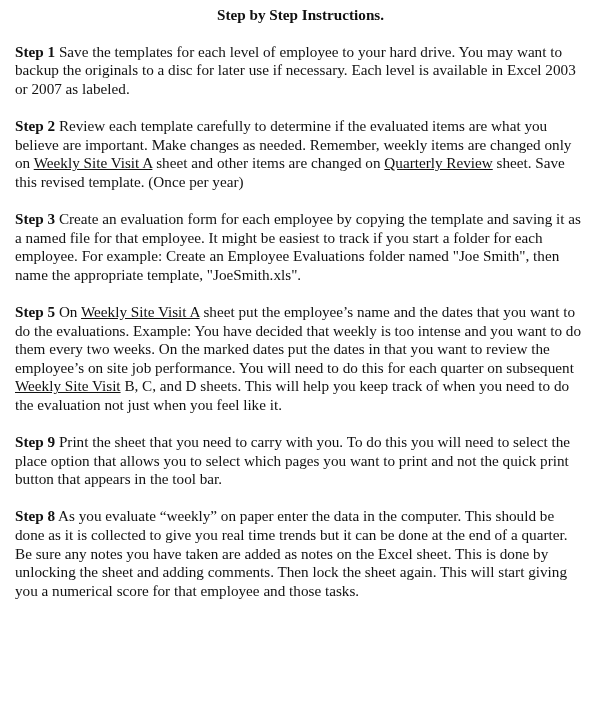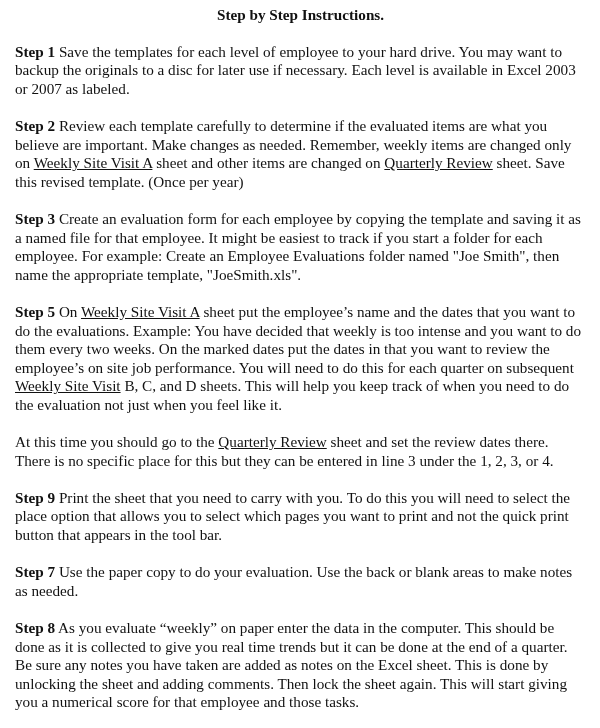--- a/index.html
+++ b/index.html
@@ -26,18 +26,16 @@
 </head>
 <body>
 
 <div class="doc">
   <div class="title">Step by Step Instructions.</div>
   <div id="paras">
       <div class="para"><span class="step-label">Step 1</span><span> Save the templates for each level of employee to your hard drive. You may want to backup the originals to a disc for later use if necessary. Each level is available in Excel 2003 or 2007 as labeled.</span></div>
       <div class="para"><span class="step-label">Step 2</span><span> Review each template carefully to determine if the evaluated items are what you believe are important. Make changes as needed. Remember, weekly items are changed only on </span><span class="u">Weekly Site Visit A</span><span> sheet and other items are changed on </span><span class="u">Quarterly Review</span><span> sheet.  Save this revised template.  (Once per year)</span></div>
       <div class="para"><span class="step-label">Step 3</span><span> Create  an evaluation form for each employee by copying the template and saving it as a named file for that employee. It might be easiest to track if you start a folder for each employee. For example: Create an Employee Evaluations folder named "Joe Smith", then name the appropriate template, "JoeSmith.xls".</span></div>
       <div class="para"><span class="step-label">Step 5</span><span> On </span><span class="u">Weekly Site Visit A</span><span> sheet put the employee’s name and the dates that you want to do the evaluations. Example: You have decided that weekly is too intense and you want to do them every two weeks. On the marked dates put the dates in that you want to review the employee’s on site job performance. You will need to do this for each quarter on subsequent </span><span class="u">Weekly Site Visit</span><span> B, C, and D sheets.  This will help you keep track of when you need to do the evaluation not just when you feel like it.</span></div>
-      <div class="para"><span>At this time you should go to the </span><span class="u">Quarterly Review</span><span> sheet and set the review dates there. There is no specific place for this but they can be entered in line 3 under the 1, 2, 3, or 4.</span></div>
       <div class="para"><span class="step-label">Step 9</span><span> Print the sheet that you need to carry with you. To do this you will need to select the place option that allows you to select which pages you want to print and not the quick print button that appears in the tool bar.</span></div>
-      <div class="para"><span class="step-label">Step 7</span><span> Use the paper copy to do your evaluation. Use the back or blank areas to make notes as needed.</span></div>
       <div class="para"><span class="step-label">Step 8</span><span> As you evaluate “weekly” on paper enter the data in the computer. This should be done as it is collected to give you real time trends but it can be done at the end of a quarter.   Be sure any notes you have taken are added as notes on the Excel sheet. This is done by unlocking the sheet and adding comments. Then lock the sheet again. This will start giving you a numerical score for that employee and those tasks.</span></div>
     </div>
 </div>
 
 </body></html>

